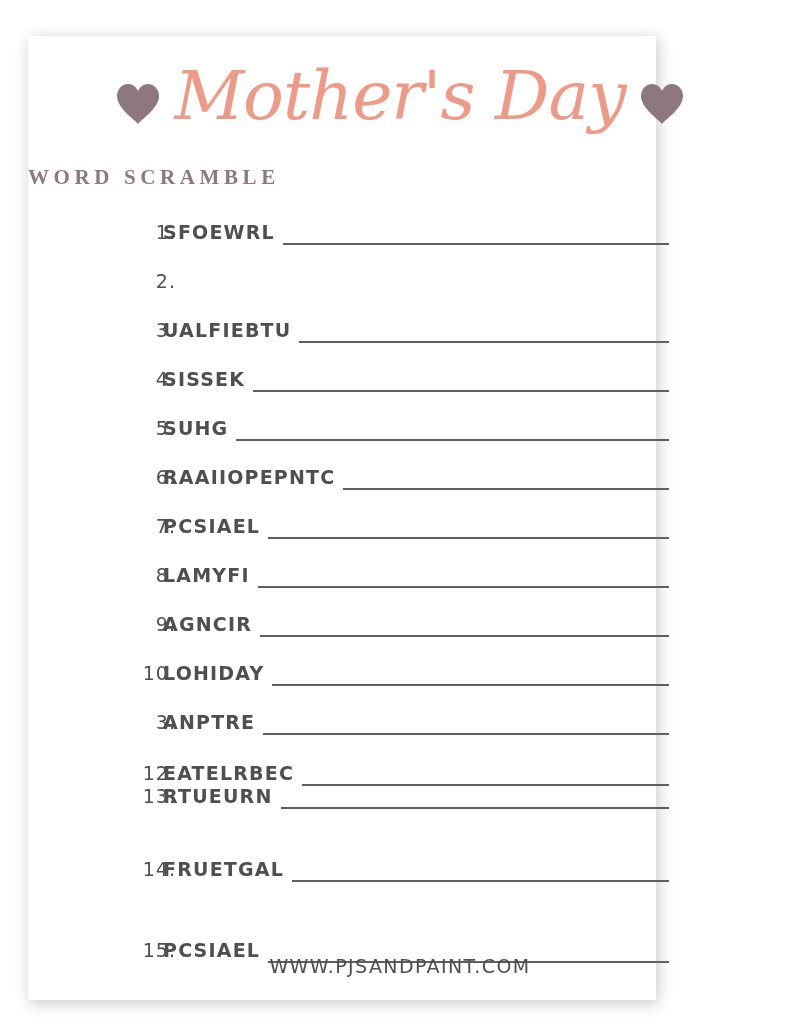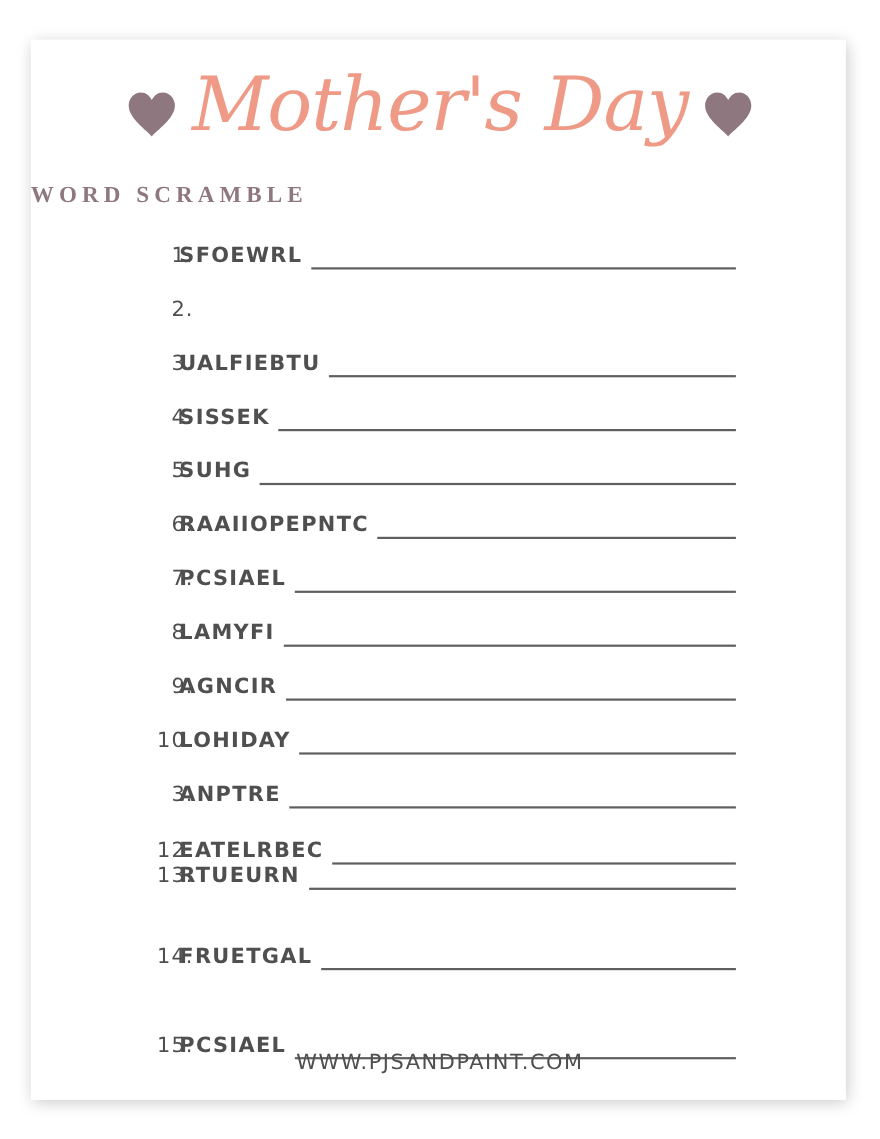--- a/index.html
+++ b/index.html
@@ -11,21 +11,21 @@
       overflow: hidden;
     }
     body {
       position: relative;
       font-family: "Liberation Sans", sans-serif;
     }
     .page {
       position: absolute;
       left: 28px;
       top: 36px;
-      width: 741px;
+      width: 628px;
       height: 964px;
       background: #ffffff;
       box-shadow: 2px 3px 14px rgba(0,0,0,0.22);
     }
     .heart {
       position: absolute;
       top: 47px;
       width: 46px;
       height: 42px;
     }

